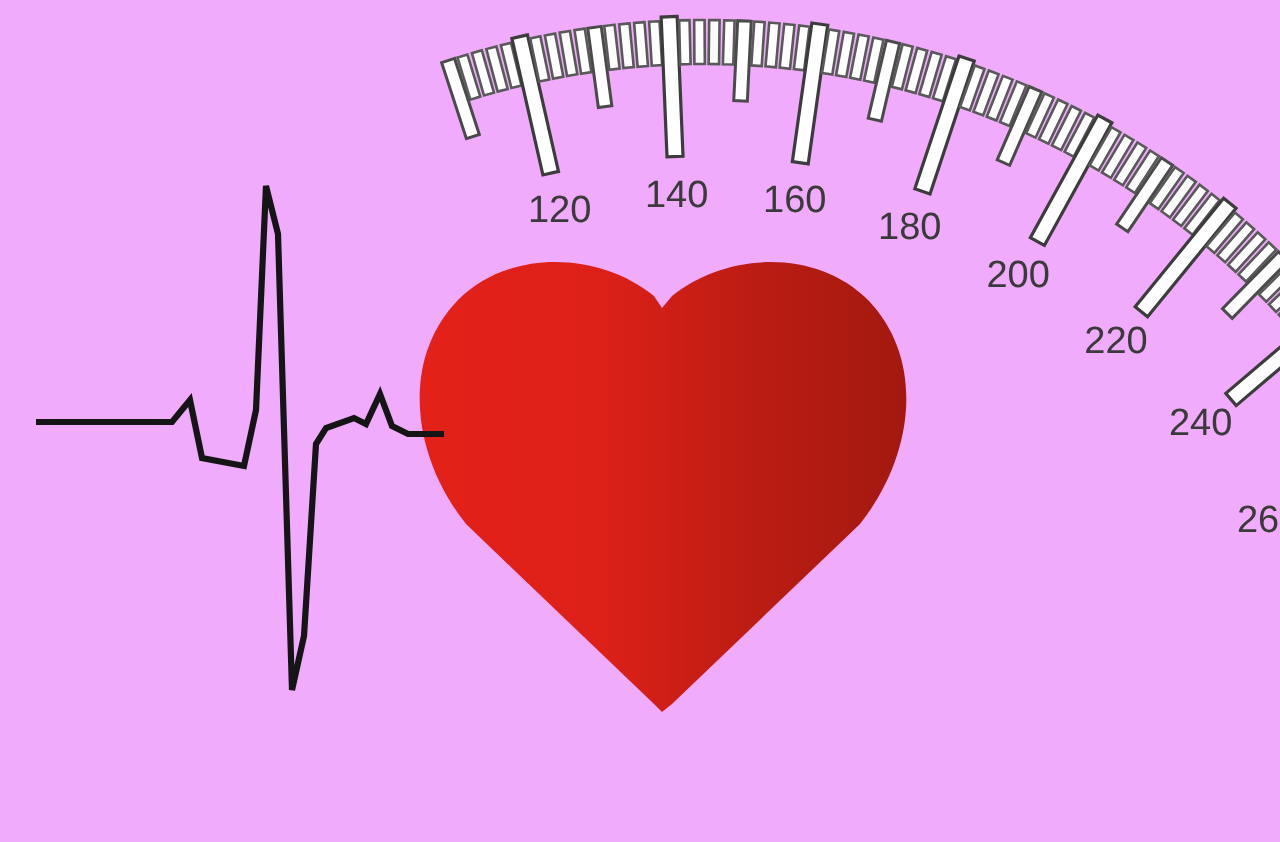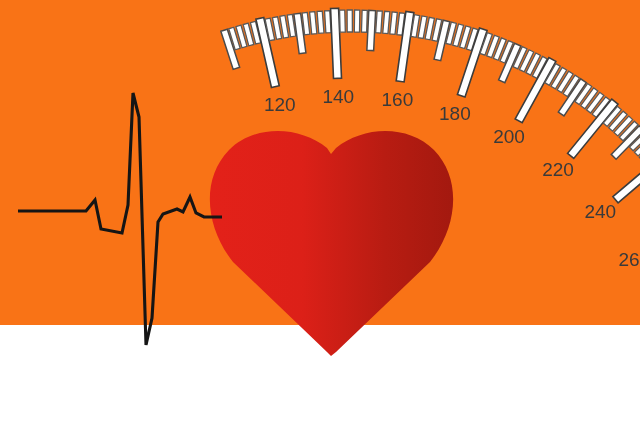--- a/index.html
+++ b/index.html
@@ -10,22 +10,22 @@
   }
   body {
     width: 640px;
     height: 421px;
     overflow: hidden;
     font-family: "Liberation Sans", sans-serif;
   }
   #stage {
     position: relative;
     width: 640px;
-    height: 325px;
-    background: #f97316;
+    height: 421px;
+    background: #f0abfc;
   }
   #stage svg {
     position: absolute;
     top: 0;
     left: 0;
     display: block;
   }
   .gauge-label {
     font-family: "Liberation Sans", sans-serif;
     font-size: 19px;

